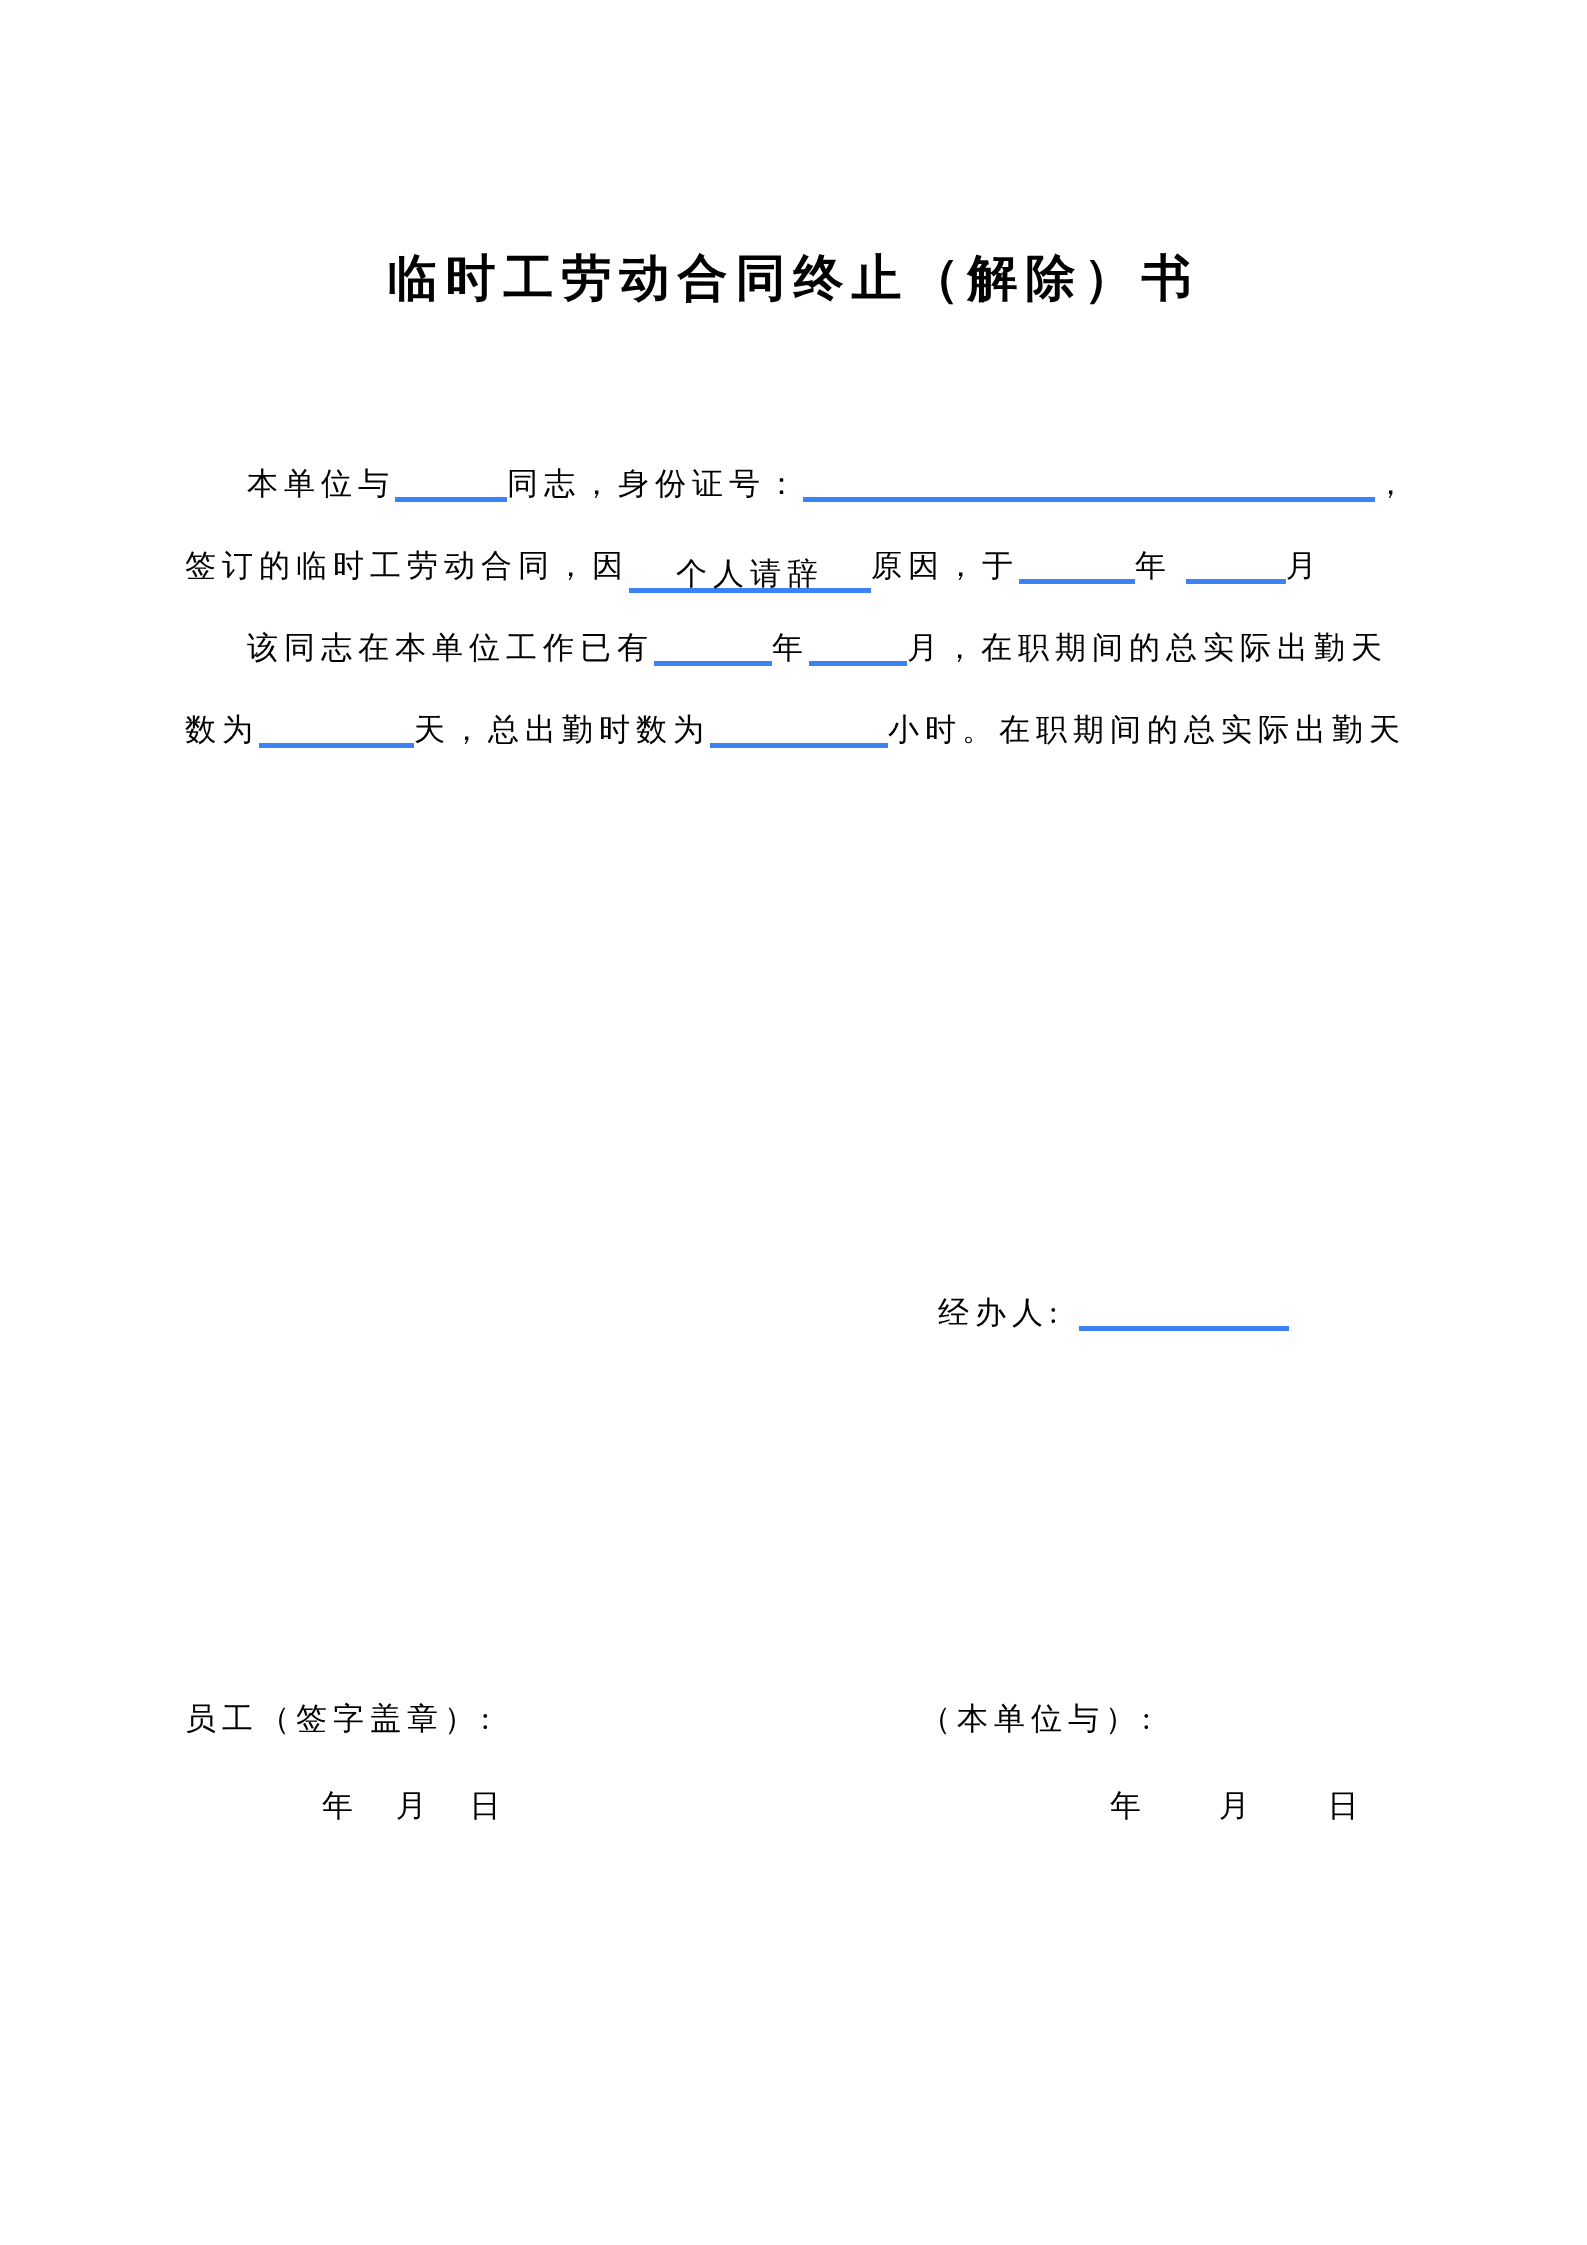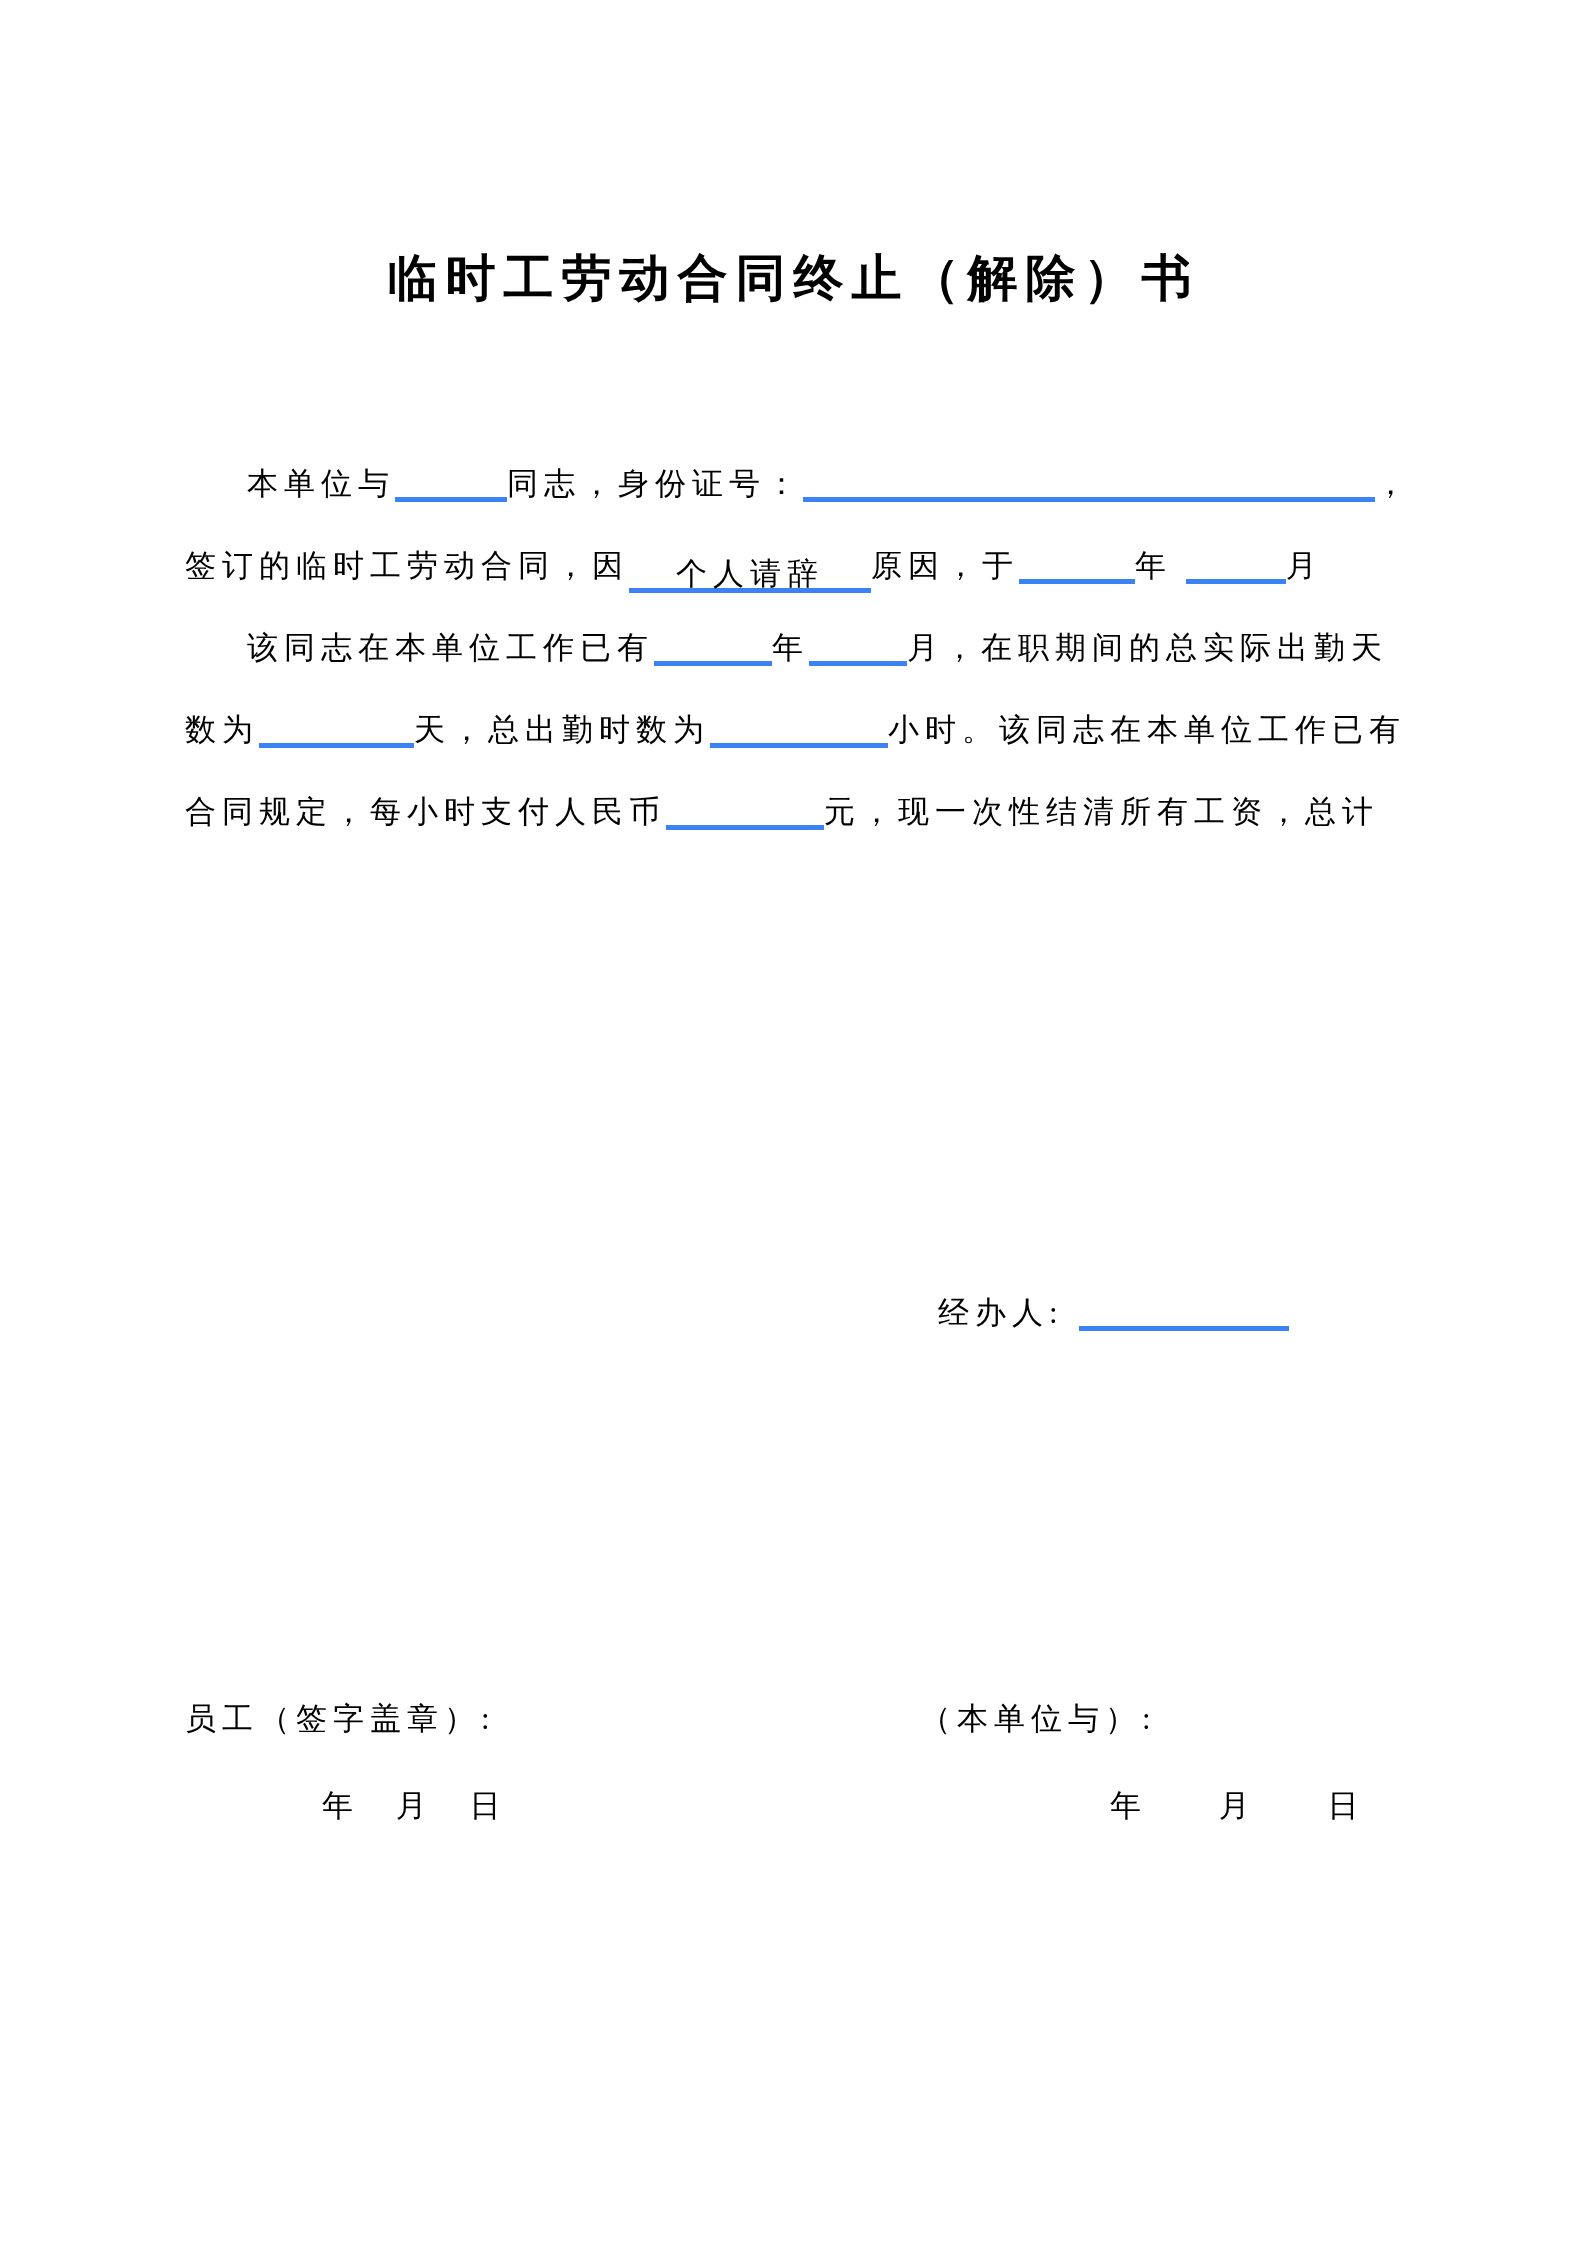--- a/index.html
+++ b/index.html
@@ -76,22 +76,21 @@
 <body>
 
 <div class="page">
 
   <div class="doc-title">临时工劳动合同终止（解除）书</div>
 
   <div class="doc-body">
       <div class="line indent"><span class="seg-text">本单位与</span><span class="seg-blank" style="width: 112px;"></span><span class="seg-text">同志，身份证号：</span><span class="seg-blank" style="width: 572px;"></span><span class="seg-text">，</span></div>
       <div class="line"><span class="seg-text">签订的临时工劳动合同，因</span><span class="seg-blank" style="width: 242px;">个人请辞</span><span class="seg-text">原因，于</span><span class="seg-blank" style="width: 116px;"></span><span class="seg-text">年&nbsp;</span><span class="seg-blank" style="width: 100px;"></span><span class="seg-text">月</span></div>
       <div class="line indent"><span class="seg-text">该同志在本单位工作已有</span><span class="seg-blank" style="width: 118px;"></span><span class="seg-text">年</span><span class="seg-blank" style="width: 98px;"></span><span class="seg-text">月，在职期间的总实际出勤天</span></div>
-      <div class="line"><span class="seg-text">数为</span><span class="seg-blank" style="width: 155px;"></span><span class="seg-text">天，总出勤时数为</span><span class="seg-blank" style="width: 178px;"></span><span class="seg-text">小时。该同志在本单位工作已有</span></div>
-      <div class="line"><span class="seg-text">合同规定，每小时支付人民币</span><span class="seg-blank" style="width: 158px;"></span><span class="seg-text">元，现一次性结清所有工资，总计</span></div>
+      <div class="line"><span class="seg-text">数为</span><span class="seg-blank" style="width: 155px;"></span><span class="seg-text">天，总出勤时数为</span><span class="seg-blank" style="width: 178px;"></span><span class="seg-text">小时。在职期间的总实际出勤天</span></div>
     </div>
 
   <div class="handler-line">
     <span class="seg-text">经办人:</span><span class="seg-blank"></span>
   </div>
 
   <div class="sig-row">
     <span class="sig-label sig-employee">员工（签字盖章）:</span>
     <span class="sig-label sig-company">（本单位与）:</span>
   </div>

